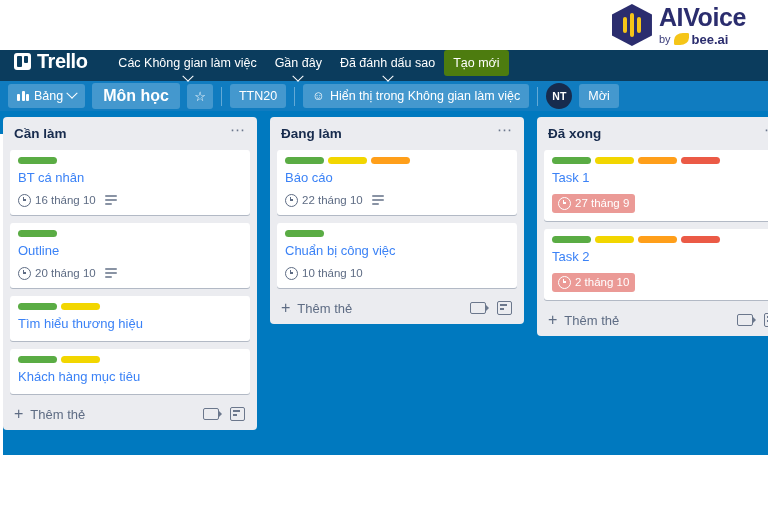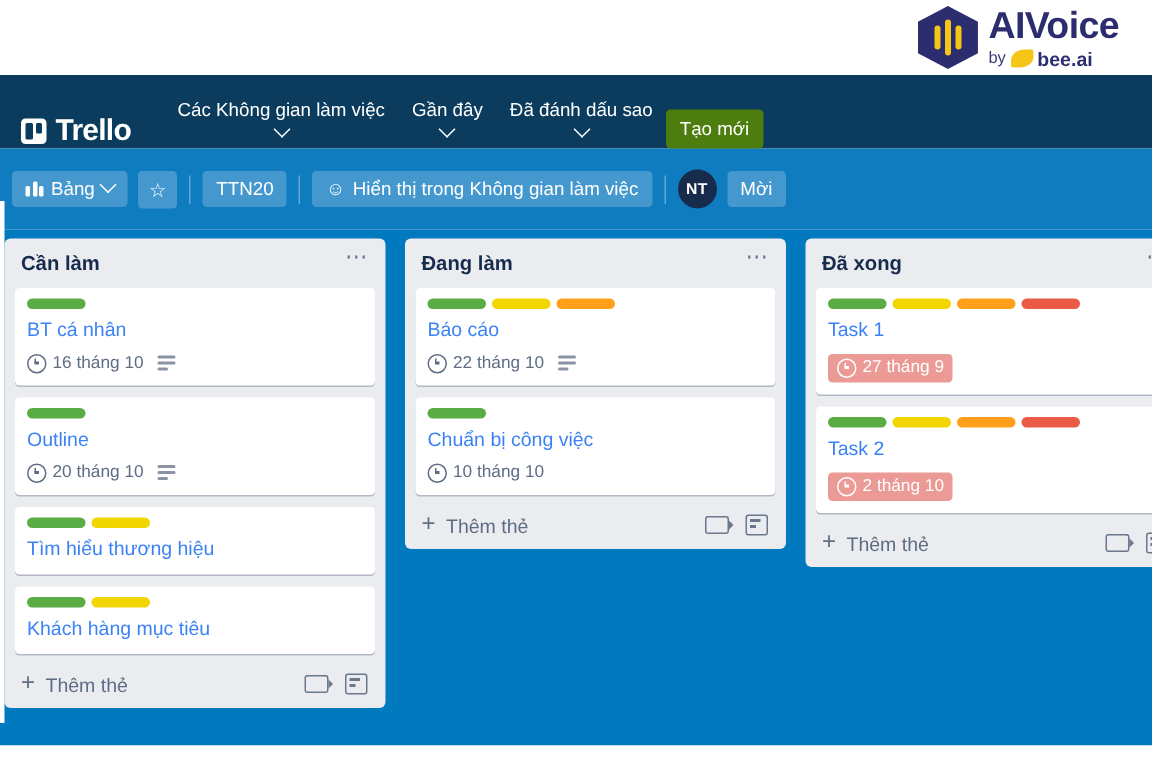--- a/index.html
+++ b/index.html
@@ -73,24 +73,24 @@
     display: inline-block;
   }
   .brand-bee {
     font-size: 13px;
     font-weight: bold;
     color: #2b2d6e;
   }
 
   
   .topnav {
-    height: 49px;
+    height: 31px;
     background: #0b3c5d;
     display: flex;
-    align-items: flex-end;
+    align-items: flex-start;
     padding: 0 10px;
     box-sizing: border-box;
     color: #ffffff;
   }
   .trello-logo {
     display: flex;
     align-items: center;
     gap: 6px;
     margin-right: 22px;
     padding-left: 4px;
@@ -129,21 +129,21 @@
   .chev {
     display: inline-block;
     width: 7px; height: 7px;
     border-right: 1.6px solid #ffffff;
     border-bottom: 1.6px solid #ffffff;
     transform: rotate(45deg) translate(-2px,-2px);
   }
 
   
   .boardbar {
-    height: 54px;
+    height: 30px;
     background: #107cc0;
     display: flex;
     align-items: center;
     padding: 0 8px;
     gap: 7px;
     box-sizing: border-box;
     color: #ffffff;
   }
   .bb-btn {
     display: flex;
@@ -402,20 +402,21 @@
 <div class="boardbar">
   <div class="bb-btn">
     <span class="board-glyph">
         <i></i>
         <i></i>
         <i></i>
       </span>
     <span>Bảng</span>
     <span class="chev"></span>
   </div>
+  <div class="bb-title">Môn học</div>
   <div class="bb-icon-btn">☆</div>
   <div class="bb-divider"></div>
   <div class="bb-btn">
     <span>TTN20</span>
   </div>
   <div class="bb-divider"></div>
   <div class="bb-btn">
     <span>☺</span>
     <span>Hiển thị trong Không gian làm việc</span>
   </div>

